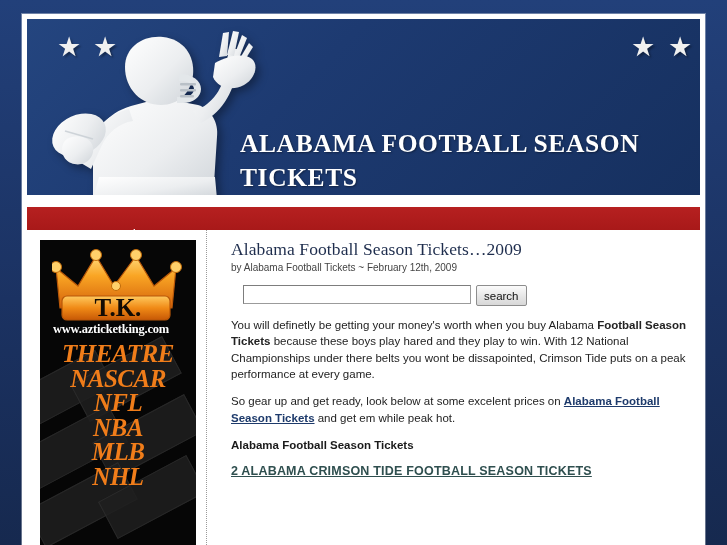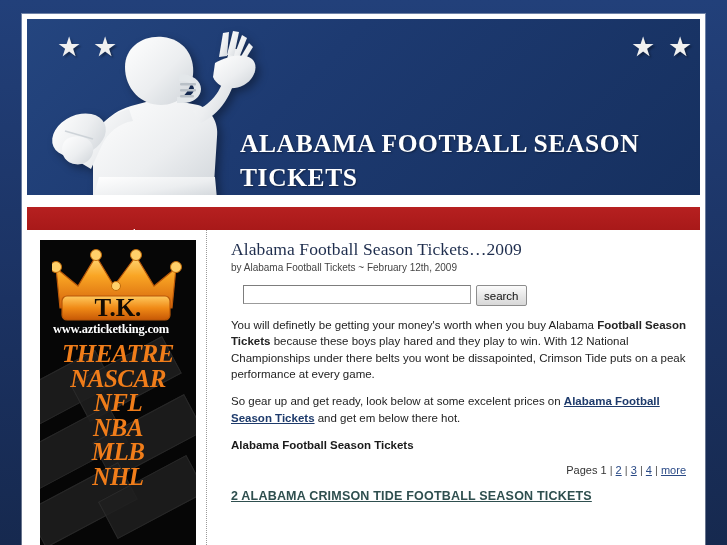--- a/index.html
+++ b/index.html
@@ -391,25 +391,24 @@
       <div id="post-meta">by Alabama Football Tickets ~ February 12th, 2009</div>
 
       <div id="searchform">
         <input id="search-input" type="text" value="" style="">
         <button id="search-button">search</button>
       </div>
 
 
       <p class="para"><span>You will definetly be getting your money's worth when you buy Alabama </span><span class="bold">Football Season Tickets</span><span> because these boys play hared and they play to win. With 12 National Championships under there belts you wont be dissapointed, Crimson Tide puts on a peak performance at every game.</span></p>
 
-      <p class="para"><span>So gear up and get ready, look below at some excelent prices on </span><a href="#" class="inline-link">Alabama Football Season Tickets</a><span> and get em below there hot.</span></p>
+      <p class="para"><span>So gear up and get ready, look below at some excelent prices on </span><a href="#" class="inline-link">Alabama Football Season Tickets</a><span> and get em while peak hot.</span></p>
 
       <div id="sub-head">Alabama Football Season Tickets</div>
 
-      <div id="pages"><span>Pages</span> <span>1</span> <span class="sep">|</span> <a href="#">2</a> <span class="sep">|</span> <a href="#">3</a> <span class="sep">|</span> <a href="#">4</a> <span class="sep">|</span> <a href="#">more</a></div>
 
       <a href="#" id="result-head">2 ALABAMA CRIMSON TIDE FOOTBALL SEASON TICKETS</a>
 
     </div>
   </div>
 
 </div>
 </div>
 
 </body></html>

